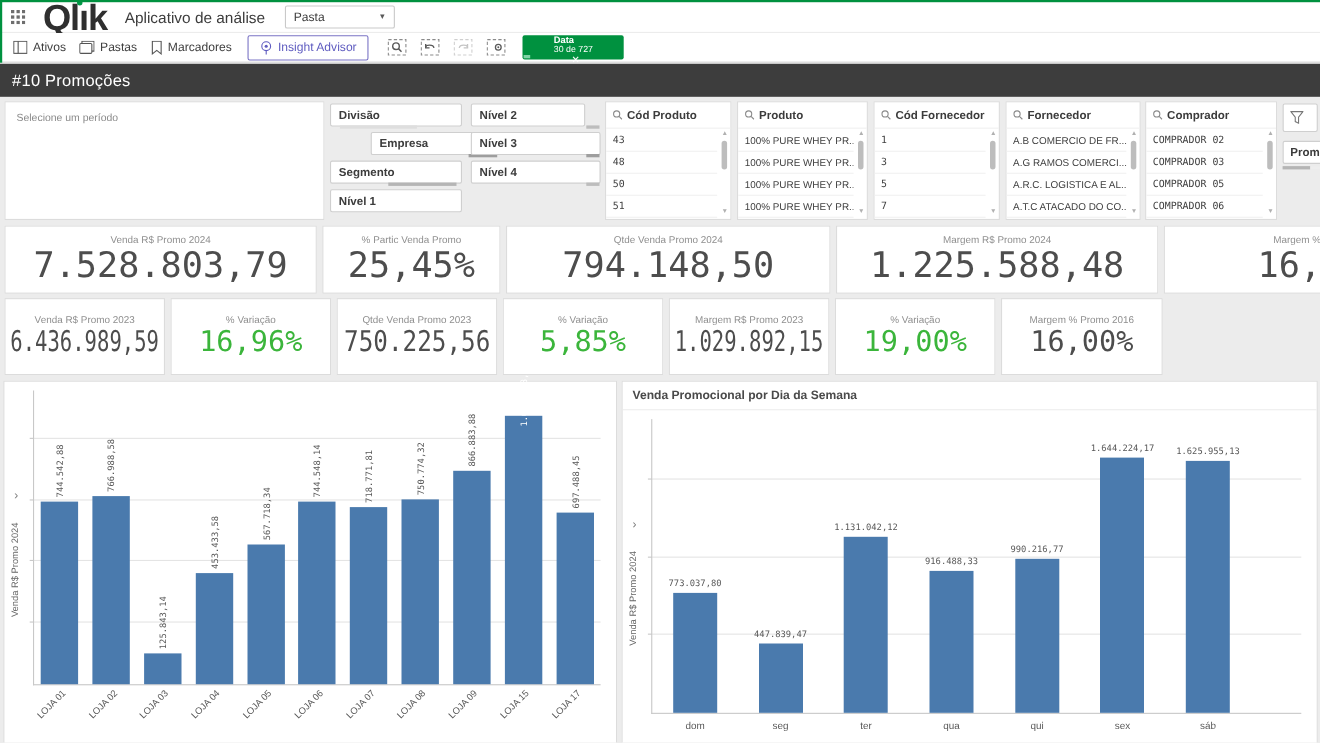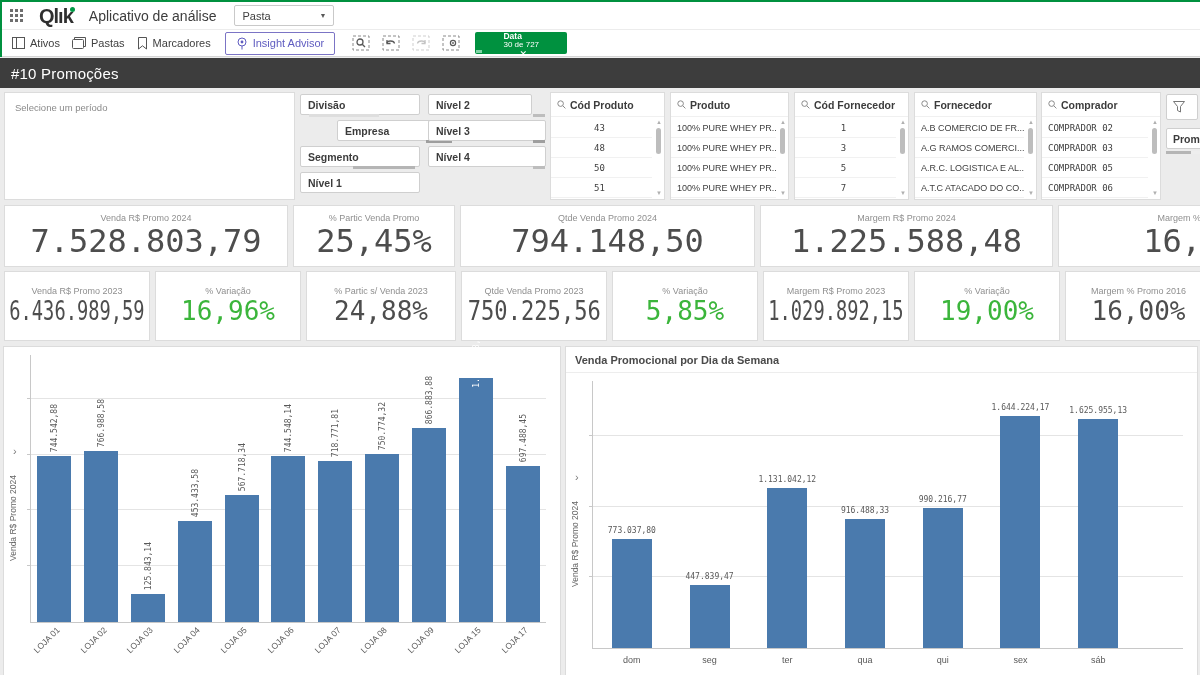--- a/index.html
+++ b/index.html
@@ -5,21 +5,21 @@
   * { box-sizing: border-box; margin: 0; padding: 0; }
   html,body { width:1200px; height:675px; overflow:hidden; }
   body { font-family:"Liberation Sans",sans-serif; background:#ececec; position:relative; color:#404040; }
 
   .edge-top { position:absolute; left:0; top:0; width:1200px; height:2px; background:#00913f; z-index:50; }
   .edge-left { position:absolute; left:0; top:0; width:2px; height:57px; background:#00913f; z-index:50; }
 
   
   .topbar { position:absolute; left:0; top:2px; width:1200px; height:28px; background:#fff; display:flex; align-items:center; border-bottom:1px solid #ececec; }
   .grid-icon { margin-left:10px; width:13px; height:13px; }
-  .logo { position:relative; margin-left:16px; font-size:20px; font-weight:bold; letter-spacing:-1px; color:#2f2f2f; line-height:1; }
+  .logo { position:relative; margin-left:16px; font-size:33px; font-weight:bold; letter-spacing:-1px; color:#2f2f2f; line-height:1; }
   .logo .tittle { position:absolute; width:5px; height:5px; border-radius:50%; background:#009845; left:31px; top:1px; }
   .app-title { margin-left:16px; font-size:14px; color:#3c3c3c; }
   .sheet-select { margin-left:18px; width:100px; height:21px; border:1px solid #c9c9c9; border-radius:2px; background:#fff; display:flex; align-items:center; justify-content:space-between; padding:0 7px; font-size:11px; color:#404040; }
   .caret { font-size:7px; color:#595959; }
 
   
   .toolbar { position:absolute; left:0; top:30px; width:1200px; height:27px; background:#fff; border-bottom:1px solid #d5d5d5; display:flex; align-items:center; }
   .tb-item { display:flex; align-items:center; gap:5px; font-size:11px; color:#404040; margin-left:12px; cursor:default; }
   .tb-item svg { display:block; }
   .ia-btn { margin-left:14px; height:23px; border:1px solid #7b74c5; border-radius:2px; display:flex; align-items:center; gap:5px; padding:0 10px; color:#5f5cc0; font-size:11px; background:#fff; }
@@ -45,21 +45,21 @@
   .period-value { font-family:"DejaVu Sans Mono",monospace; font-size:11.5px; color:#3c3c3c; }
 
   .fbtn { position:absolute; height:21px; background:#fff; border:1px solid #cfcfcf; border-radius:2px; font-size:10.5px; font-weight:bold; color:#3c3c3c; display:flex; align-items:center; padding-left:7px; overflow:visible; }
   .fbtn .ind { position:absolute; bottom:-3px; height:3px; background:#b5b5b5; }
 
   .listbox { position:absolute; top:0; height:108px; background:#fff; border:1px solid #dcdcdc; }
   .lb-head { height:24px; display:flex; align-items:center; gap:4px; padding-left:6px; border-bottom:1px solid #f0f0f0; }
   .lb-title { font-size:10.5px; font-weight:bold; color:#3c3c3c; white-space:nowrap; }
   .lb-rows { position:absolute; left:0; right:12px; top:25px; bottom:0; }
   .lb-row { height:20px; line-height:20px; border-bottom:1px solid #f1f1f1; font-size:9px; color:#404040; padding:0 6px; white-space:nowrap; overflow:hidden; }
-  .lb-row.num { text-align:center; font-family:"DejaVu Sans Mono",monospace; padding-right:10px; }
+  .lb-row.num { text-align:left; font-family:"DejaVu Sans Mono",monospace; padding-right:10px; }
   .lb-row.mono { font-family:"DejaVu Sans Mono",monospace; }
   .lb-scroll { position:absolute; right:1px; top:26px; bottom:3px; width:9px; }
   .lb-scroll .arr { position:absolute; left:1px; width:8px; text-align:center; font-size:6px; color:#b0b0b0; line-height:6px; }
   .lb-scroll .thumb { position:absolute; left:2px; top:9px; width:5px; height:26px; background:#bdbdbd; border-radius:3px; }
 
   .funnel-btn { position:absolute; left:1166px; top:2px; width:32px; height:26px; background:#fff; border:1px solid #cfcfcf; border-radius:2px; display:flex; align-items:center; padding-left:6px; }
   .promo-btn { position:absolute; left:1166px; top:36px; width:46px; height:21px; background:#fff; border:1px solid #cfcfcf; border-radius:2px; font-size:10.5px; font-weight:bold; color:#3c3c3c; display:flex; align-items:center; padding-left:6px; }
   .promo-track { position:absolute; left:1166px; top:59px; width:46px; height:3px; background:#eee; }
   .promo-track .seg { width:55%; height:3px; background:#b5b5b5; }
 
@@ -371,24 +371,20 @@
   </div>
 <div class="kpi-row kpi-row2" id="kpi-row2">
     <div class="kpi" style="width: 146px;">
       <div class="kpi-label">Venda R$ Promo 2023</div>
       <div class="kpi-value" style="transform: scaleX(0.72);">6.436.989,59</div>
     </div>
     <div class="kpi" style="width: 146px;">
       <div class="kpi-label">% Variação</div>
       <div class="kpi-value green">16,96%</div>
     </div>
-    <div class="kpi" style="width: 150px;">
-      <div class="kpi-label">% Partic s/ Venda 2023</div>
-      <div class="kpi-value">24,88%</div>
-    </div>
     <div class="kpi" style="width: 146px;">
       <div class="kpi-label">Qtde Venda Promo 2023</div>
       <div class="kpi-value" style="transform: scaleX(0.85);">750.225,56</div>
     </div>
     <div class="kpi" style="width: 146px;">
       <div class="kpi-label">% Variação</div>
       <div class="kpi-value green">5,85%</div>
     </div>
     <div class="kpi" style="width: 146px;">
       <div class="kpi-label">Margem R$ Promo 2023</div>

